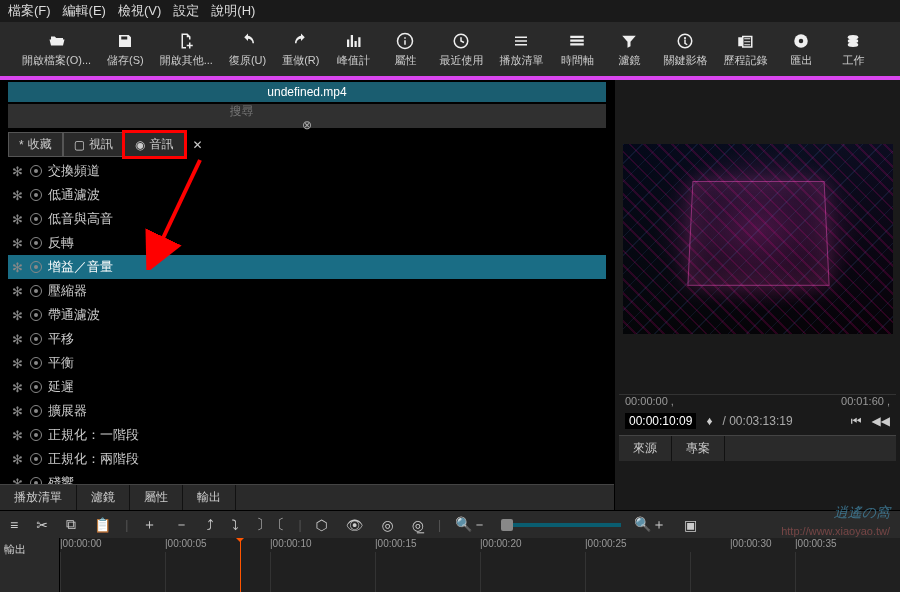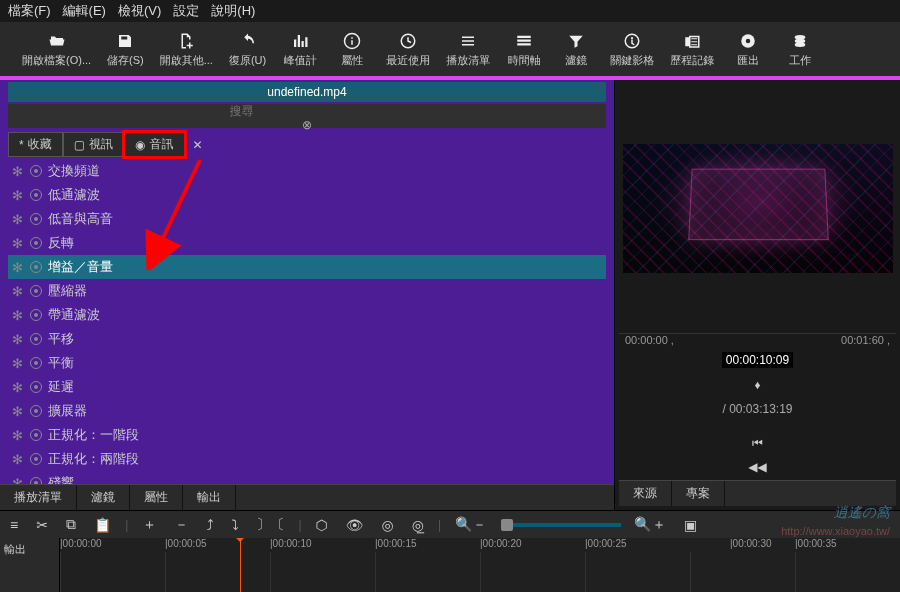--- a/index.html
+++ b/index.html
@@ -4,21 +4,21 @@
 <style>
 * { margin: 0; padding: 0; box-sizing: border-box; font-family: "Microsoft JhengHei", sans-serif; }
 body { background: #1a1a1a; color: #ccc; width: 900px; height: 592px; overflow: hidden; position: relative; font-size: 12px; }
 .menubar { height: 22px; background: #1a1a1a; display: flex; align-items: center; padding: 0 8px; gap: 12px; font-size: 13px; color: #ddd; }
 .menubar span { cursor: pointer; }
 .toolbar { height: 58px; background: #2a2a2a; border-bottom: 4px solid #d946ef; display: flex; padding: 4px 16px; gap: 4px; }
 .tool { display: flex; flex-direction: column; align-items: center; justify-content: center; min-width: 48px; padding: 2px 6px; cursor: pointer; }
 .tool-icon { height: 20px; display: flex; align-items: center; justify-content: center; color: #eee; }
 .tool-label { font-size: 11px; color: #ccc; margin-top: 2px; white-space: nowrap; }
 .content { display: flex; height: 430px; }
-.left-panel { width: 615px; background: #4c1d95; display: flex; flex-direction: column; border-right: 1px solid #000; }
+.left-panel { width: 615px; background: #000000; display: flex; flex-direction: column; border-right: 1px solid #000; }
 .filename-bar { height: 20px; background: #1a5d70; color: #fff; text-align: center; line-height: 20px; font-size: 12px; margin: 2px 8px 0 8px; }
 .search-bar { height: 24px; background: #303030; margin: 2px 8px; display: flex; align-items: center; padding: 0 6px; flex-direction: column; }
 .search-bar input { flex: 1; background: transparent; border: none; color: #aaa; outline: none; font-size: 12px; }
 .clear-x { color: #aaa; cursor: pointer; }
 .tabs { display: flex; gap: 0; margin: 2px 8px; align-items: center; }
 .tab { border: 1px solid #555; background: #2a2a2a; padding: 3px 10px; cursor: pointer; display: flex; align-items: center; gap: 4px; font-size: 12px; }
 .tab.highlighted { outline: 3px solid #ff0000; outline-offset: -1px; background: #2a2a2a; }
 .tab-close { margin-left: 4px; cursor: pointer; color: #ccc; padding: 0 4px;}
 .filter-list { flex: 1; overflow-y: auto; margin: 0 8px; position: relative; }
 .filter-item { display: flex; align-items: center; padding: 3px 4px; gap: 6px; cursor: pointer; font-size: 13px; }
@@ -34,21 +34,21 @@
   repeating-linear-gradient(45deg, transparent 0 8px, rgba(255,0,150,0.15) 8px 10px),
   repeating-linear-gradient(-45deg, transparent 0 12px, rgba(100,150,255,0.1) 12px 13px),
   radial-gradient(ellipse at 50% 45%, rgba(255,50,200,0.25) 0%, transparent 55%),
   linear-gradient(180deg, rgba(0,0,20,0.6) 0%, rgba(0,0,0,0.85) 100%);
 }
 .preview::after { content:''; position:absolute; left:25%; top:18%; width:50%; height:55%;
   border:1px solid rgba(255,80,200,0.5); transform: perspective(300px) rotateX(12deg);
   box-shadow: inset 0 0 30px rgba(255,80,200,0.25), 0 0 20px rgba(255,80,200,0.2);
 }
 .pv-timeline { margin-top: 60px; display:flex; justify-content:space-between; padding: 0 6px; font-size:11px; color:#999; border-top:1px solid #333;}
-.pv-ctrl { display:flex; align-items:center; gap:10px; padding:6px; font-size:12px;flex-direction:column;}
+.pv-ctrl { display:flex; align-items:center; gap:10px; padding:6px; font-size:12px;}
 .pv-ctrl .tc { color:#fff; background:#000; padding:1px 4px;}
 .pv-ctrl .dur { color:#aaa;}
 .src-tabs { display:flex; border-top:1px solid #444; background:#2a2a2a;}
 .lower-toolbar { height: 28px; background:#2a2a2a; border-top:1px solid #000; display:flex; align-items:center; padding:0 6px; gap:10px; color:#ccc;}
 .lower-toolbar .tbtn { cursor:pointer; padding:2px 4px; font-size:14px;}
 .zoom-slider { width:120px; height:4px; background:#0a5d70; position:relative;}
 .zoom-slider::after{content:'';position:absolute;left:0;top:-4px;width:12px;height:12px;background:#888;border-radius:2px;}
 .timeline { height: 58px; background:#1a1a1a; display:flex; }
 .track-head { width:60px; background:#2a2a2a; border-right:1px solid #000; padding:4px; font-size:11px;}
 .ruler { flex:1; position:relative; background:#202020;}
@@ -97,20 +97,28 @@
       </div>
       <div class="tool-label">開啟其他...</div>
     </div>
     <div class="tool">
       <div class="tool-icon">
         <svg class="ico" viewBox="0 0 24 24">
           <path d="M12 5V2L7 7l5 5V9c3 0 6 2 6 6h2c0-5-4-10-8-10z"></path>
         </svg>
       </div>
       <div class="tool-label">復原(U)</div>
+    </div>
+    <div class="tool">
+      <div class="tool-icon">
+        <svg class="ico" viewBox="0 0 24 24">
+          <path d="M12 5V2l5 5-5 5V9c-3 0-6 2-6 6H4c0-5 4-10 8-10z"></path>
+        </svg>
+      </div>
+      <div class="tool-label">重做(R)</div>
     </div>
     <div class="tool">
       <div class="tool-icon">
         <svg class="ico" viewBox="0 0 24 24">
           <path d="M4 20V10h3v10zm5 0V4h3v16zm5 0v-8h3v8zm5 0V7h3v13z"></path>
         </svg>
       </div>
       <div class="tool-label">峰值計</div>
     </div>
     <div class="tool">

